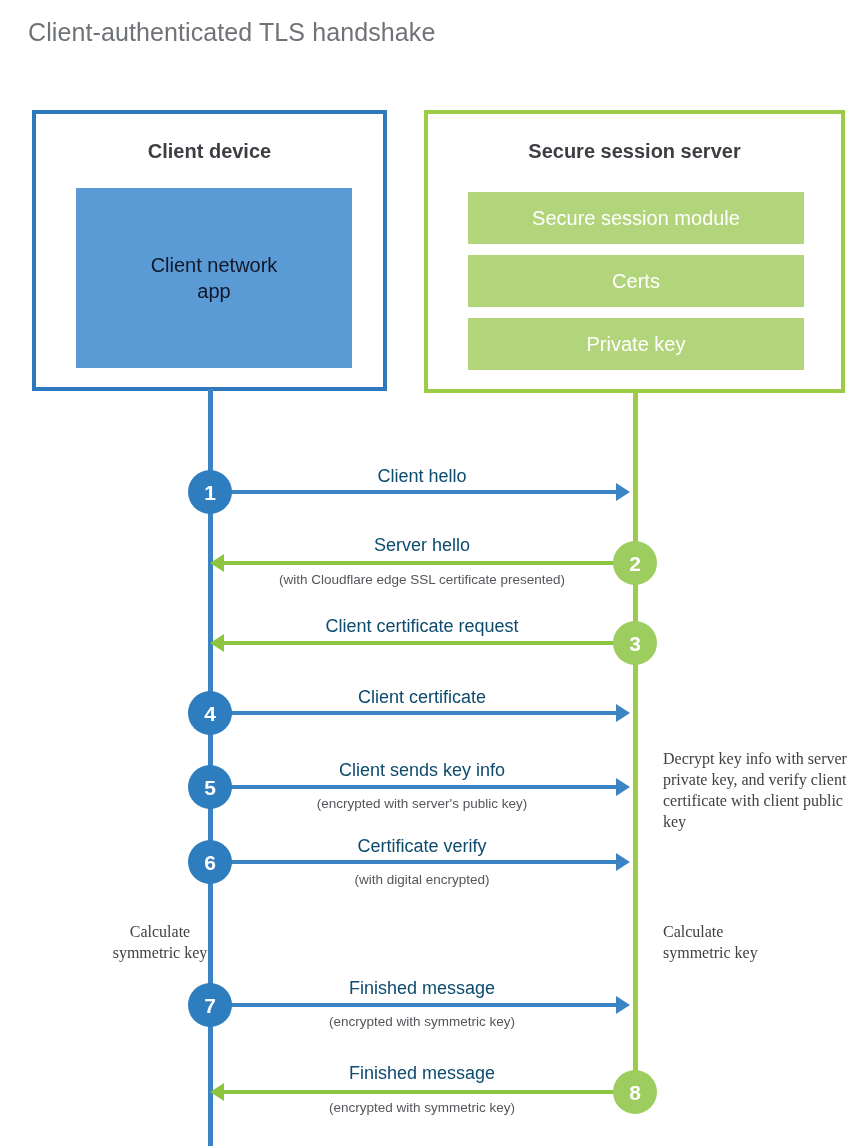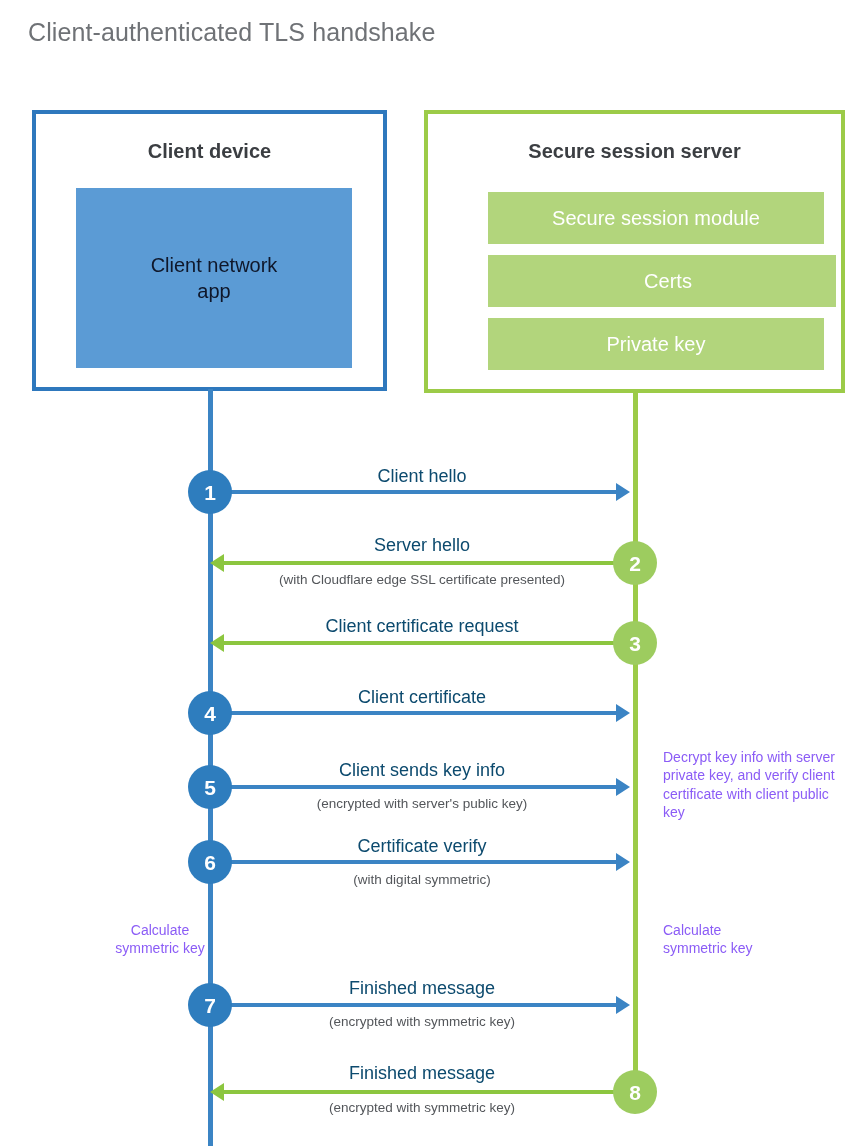--- a/index.html
+++ b/index.html
@@ -81,24 +81,23 @@
     left: 40px;
     width: 336px;
     height: 52px;
     background: #b2d57c;
     color: #ffffff;
     font-size: 20px;
     display: flex;
     align-items: center;
     justify-content: center;
     text-align: center;
-    margin-left: 20px;
   }
   #server-bar-0 { top: 78px; }
-  #server-bar-1 { top: 141px; padding-left: 12px; }
+  #server-bar-1 { top: 141px; }
   #server-bar-2 { top: 204px; }
 
   
   .lifeline {
     width: 5px;
   }
   #lifeline-client {
     left: 208px;
     top: 389px;
     height: 757px;
@@ -152,23 +151,24 @@
   }
   .msg-sub {
     text-align: center;
     font-size: 13.5px;
     color: #53565a;
     white-space: nowrap;
   }
 
   
   .side-note {
-    font-size: 14px;
-    color: #8b5cf6;
+    font-size: 16px;
+    color: #404040;
     line-height: 1.32;
+    font-family: Liberation Serif, serif;
   }
   .side-note.right-col { left: 663px; width: 190px; text-align: left; }
   .side-note.left-col  { left: 40px;  width: 240px; text-align: center; }
 </style>
 </head>
 <body>
 
 <div id="canvas">
 
   <div class="abs" id="page-title">Client-authenticated TLS handshake</div>
@@ -211,21 +211,21 @@
 
   <div class="abs msg-label" style="left:210px; top:760px; width:424px;">Client sends key info</div>
   <div class="abs arrow-line blue" style="left:228px; top:785px; width:388px;"></div>
   <div class="abs arrow-head right blue" style="left:616px; top:778px;"></div>
   <div class="abs msg-sub" style="left:210px; top:796px; width:424px;">(encrypted with server's public key)</div>
   <div class="abs step-circle blue" style="left:188px; top:765px;">5</div>
 
   <div class="abs msg-label" style="left:210px; top:836px; width:424px;">Certificate verify</div>
   <div class="abs arrow-line blue" style="left:228px; top:860px; width:388px;"></div>
   <div class="abs arrow-head right blue" style="left:616px; top:853px;"></div>
-  <div class="abs msg-sub" style="left:210px; top:872px; width:424px;">(with digital symmetric)</div>
+  <div class="abs msg-sub" style="left:210px; top:872px; width:424px;">(with digital encrypted)</div>
   <div class="abs step-circle blue" style="left:188px; top:840px;">6</div>
 
   <div class="abs side-note right-col" style="top:748px;">Decrypt key info with server private key, and verify client certificate with client public key</div>
 
   <div class="abs side-note left-col" style="top:921px;">Calculate<br>symmetric key</div>
   <div class="abs side-note right-col" style="top:921px;">Calculate<br>symmetric key</div>
 
   <div class="abs msg-label" style="left:210px; top:978px; width:424px;">Finished message</div>
   <div class="abs arrow-line blue" style="left:228px; top:1003px; width:388px;"></div>
   <div class="abs arrow-head right blue" style="left:616px; top:996px;"></div>

